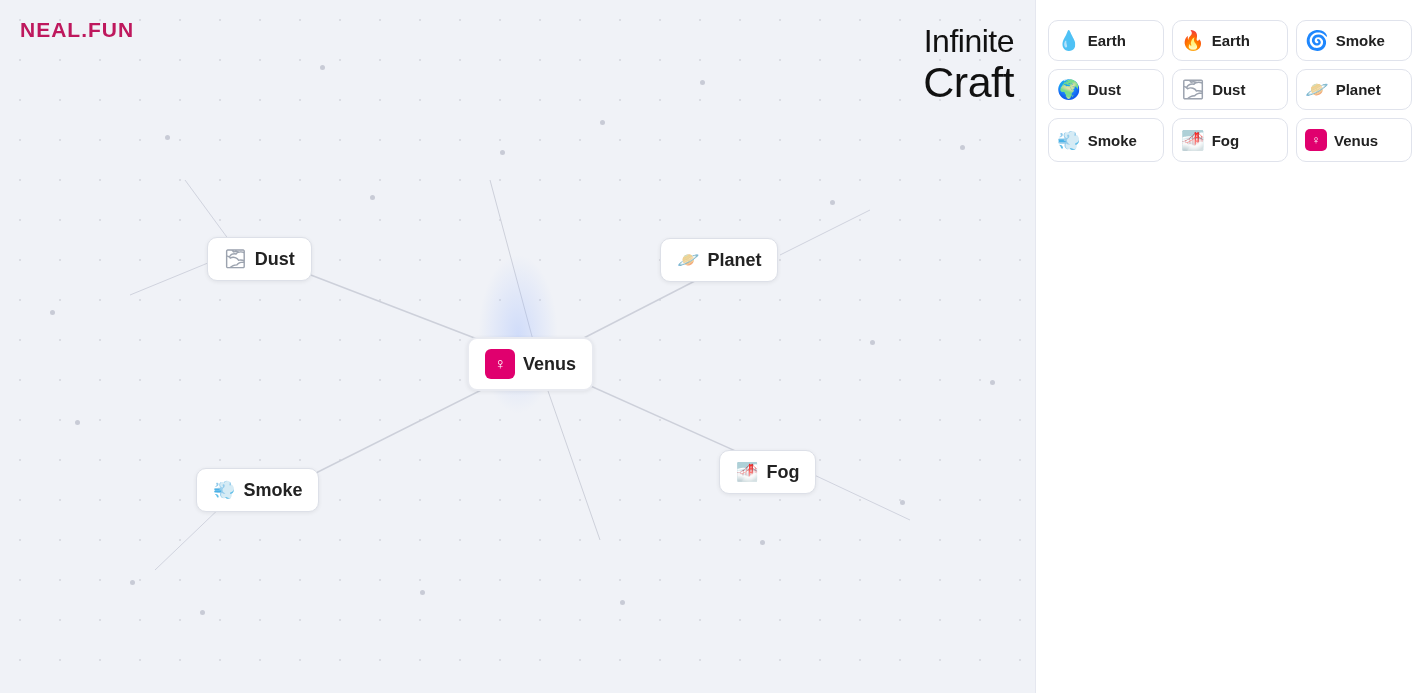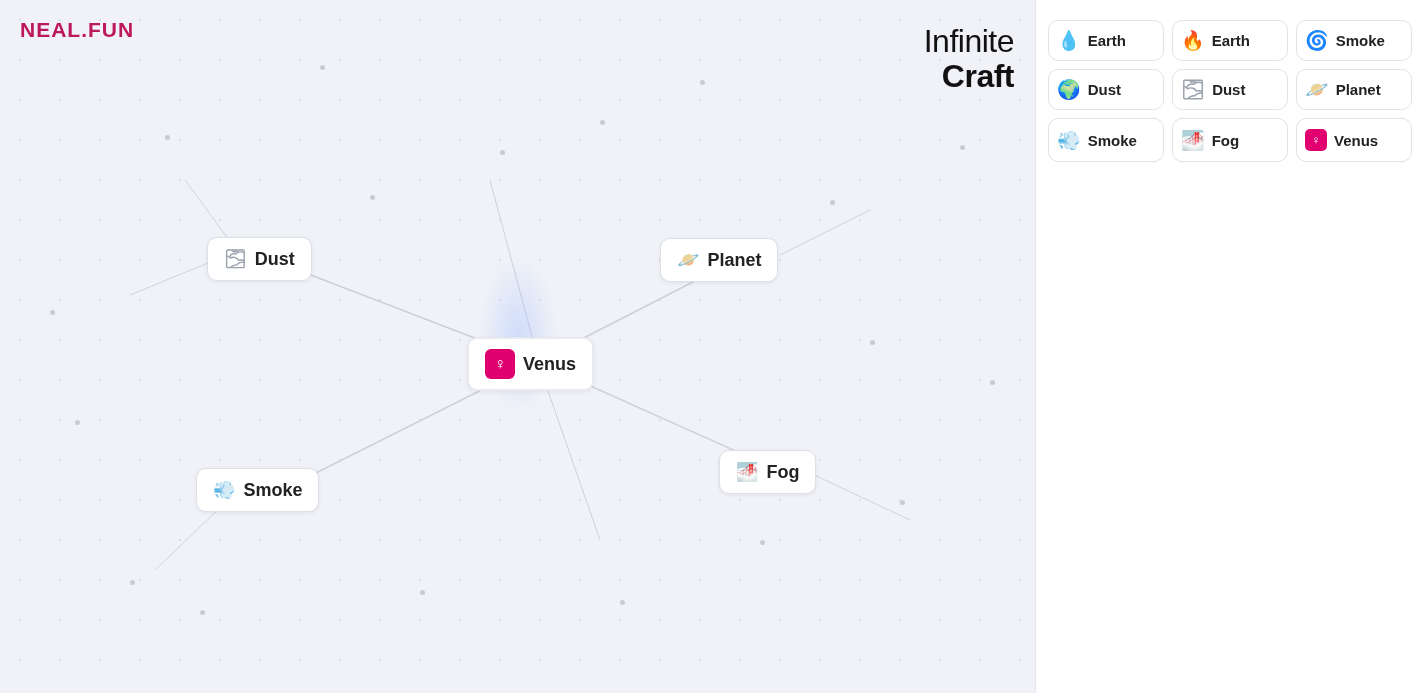--- a/index.html
+++ b/index.html
@@ -147,22 +147,22 @@
     }
 
     #title-area .infinite {
       font-size: 32px;
       font-weight: 300;
       color: #111;
       letter-spacing: -0.5px;
       line-height: 1.1;
     }
     #title-area .craft {
-      font-size: 32px;
-      font-weight: 700;
+      font-size: 43px;
+      font-weight: 400;
       color: #111;
       letter-spacing: -0.5px;
       line-height: 1.1;
     }
 
     
     .sidebar-grid {
       display: grid;
       grid-template-columns: repeat(3, 1fr);
       gap: 8px;

